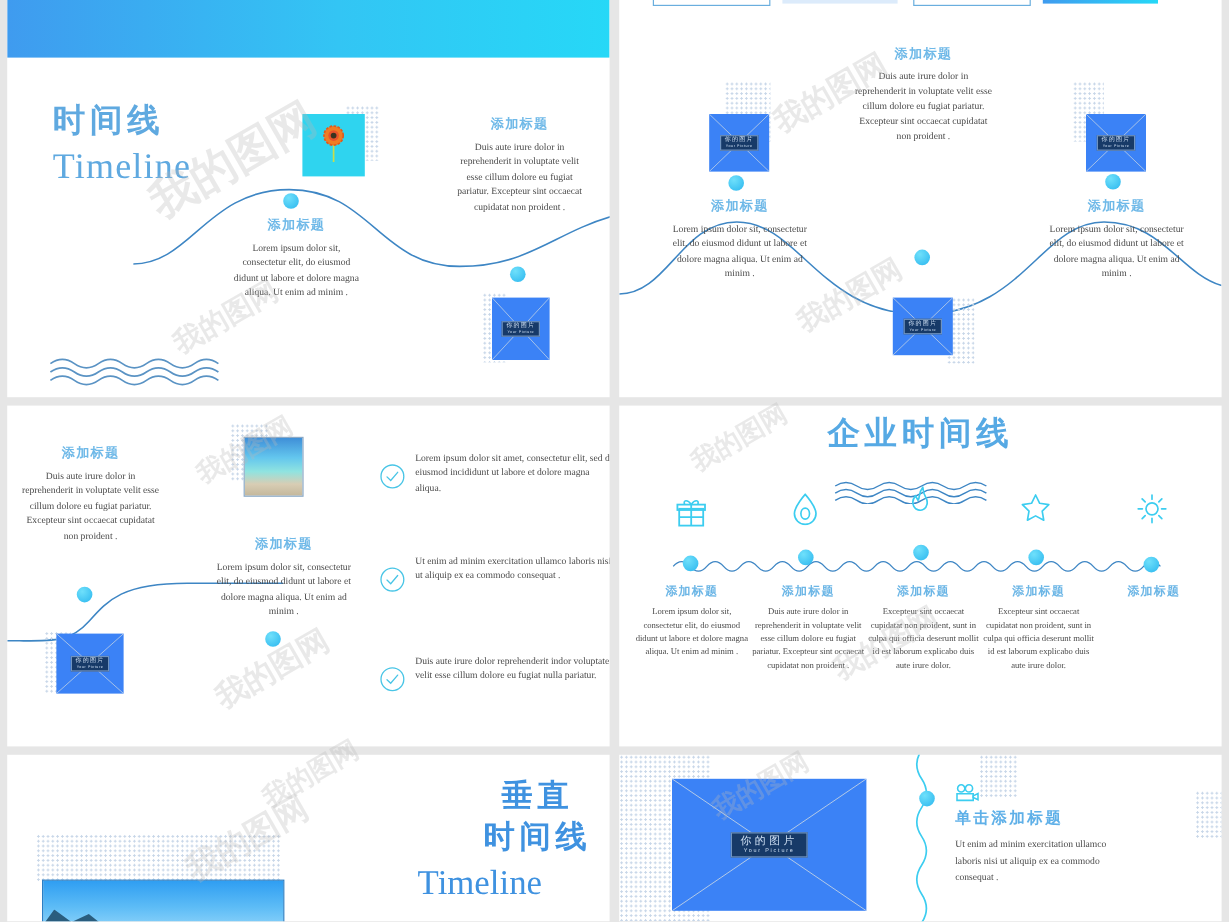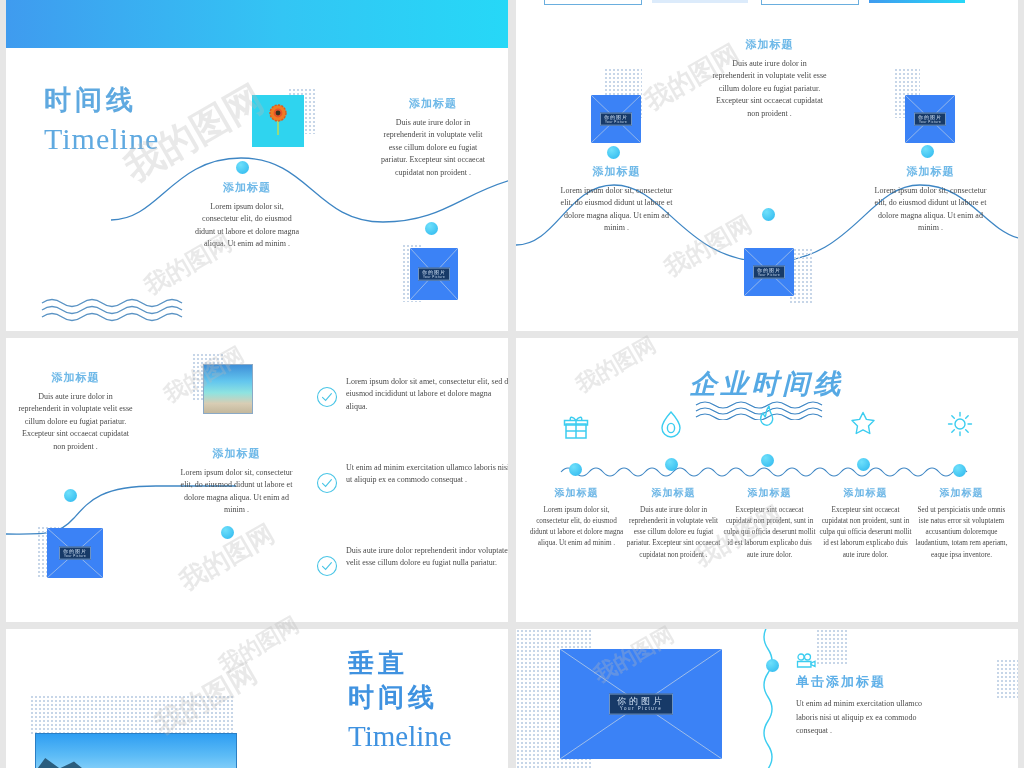--- a/index.html
+++ b/index.html
@@ -74,35 +74,35 @@
   .node{
     position:absolute;width:13px;height:13px;border-radius:50%;
     background:radial-gradient(circle at 35% 30%,#6fe0fb,#2bb6ee);
   }
 
   
   .chk{position:absolute;width:22px;height:22px;}
 
   
   #p4 .bigtitle{
-    position:absolute;left:0;top:28px;width:502px;text-align:center;
+    position:absolute;left:0;top:5px;width:502px;text-align:center;
     font-family:"Liberation Serif",serif;font-size:27px;font-weight:700;
-    color:#56a9e4;letter-spacing:4px;font-style:italic;
+    color:#56a9e4;letter-spacing:4px;
   }
   .ic{position:absolute;}
   .col{position:absolute;width:95px;text-align:center;}
   .col .ct{font-family:"Liberation Serif",serif;font-size:10px;color:#6cb6e6;font-weight:700;letter-spacing:1px;}
   .col .cb{font-family:"Liberation Serif",serif;font-size:7.2px;color:#4a4a4a;line-height:1.55;margin-top:5px;}
 
   
   #p5 .hero2{
     position:absolute;left:342px;top:18px;width:200px;
     font-family:"Liberation Serif",serif;color:#3f92e0;
   }
-  #p5 .hero2 .l1,#p5 .hero2 .l2{font-size:26px;font-weight:700;letter-spacing:4px;line-height:1.32;}
+  #p5 .hero2 .l1,#p5 .hero2 .l2{font-size:26px;font-weight:700;letter-spacing:4px;line-height:1.32;text-align:center;}
   #p5 .hero2 .l3{font-size:29px;font-weight:400;line-height:1.4;}
 
   
   #p6 .vtitle{
     font-family:"Liberation Serif",serif;font-size:13px;font-weight:700;
     color:#5fb0e8;letter-spacing:2px;
   }
   #p6 .vbody{
     font-family:"Liberation Serif",serif;font-size:8px;color:#4a4a4a;line-height:1.7;
   }
@@ -358,21 +358,20 @@
   <div class="col" style="left:206px;top:148px;">
     <div class="ct">添加标题</div>
     <div class="cb">Excepteur sint occaecat cupidatat non proident, sunt in culpa qui officia deserunt mollit id est laborum explicabo duis aute irure dolor.</div>
   </div>
   <div class="col" style="left:302px;top:148px;">
     <div class="ct">添加标题</div>
     <div class="cb">Excepteur sint occaecat cupidatat non proident, sunt in culpa qui officia deserunt mollit id est laborum explicabo duis aute irure dolor.</div>
   </div>
   <div class="col" style="left:398px;top:148px;">
     <div class="ct">添加标题</div>
-    <div class="cb">Sed ut perspiciatis unde omnis iste natus error sit voluptatem accusantium doloremque laudantium, totam rem aperiam, eaque ipsa inventore.</div>
   </div>
 </div>
 
 <div class="panel" id="p5">
   <div class="dotgrid" style="left:24px;top:66px;width:204px;height:40px;"></div>
   <div style="position:absolute;left:29px;top:104px;width:200px;height:40px;border:1px solid #2b7fc4;
        background:linear-gradient(180deg,#2f9ef2 0%,#5dbcf6 55%,#8fd4fa 100%);overflow:hidden;">
     <div style="position:absolute;left:-4px;bottom:-2px;width:60px;height:20px;background:#2a5d7e;
          clip-path:polygon(0 100%,22% 10%,46% 62%,70% 28%,100% 100%);"></div>
   </div>

